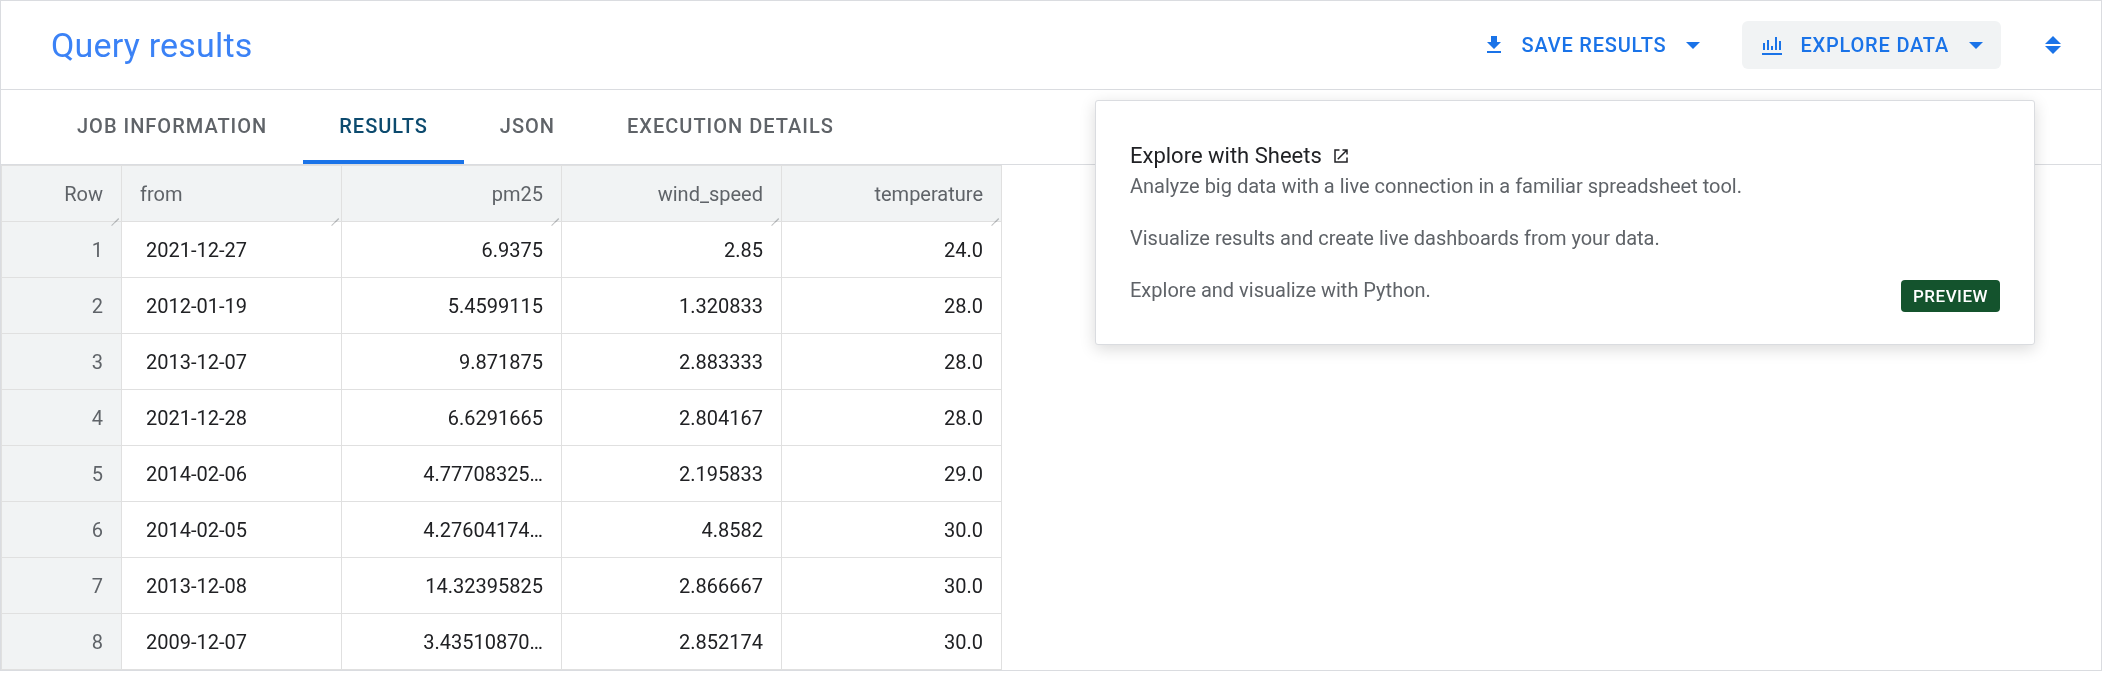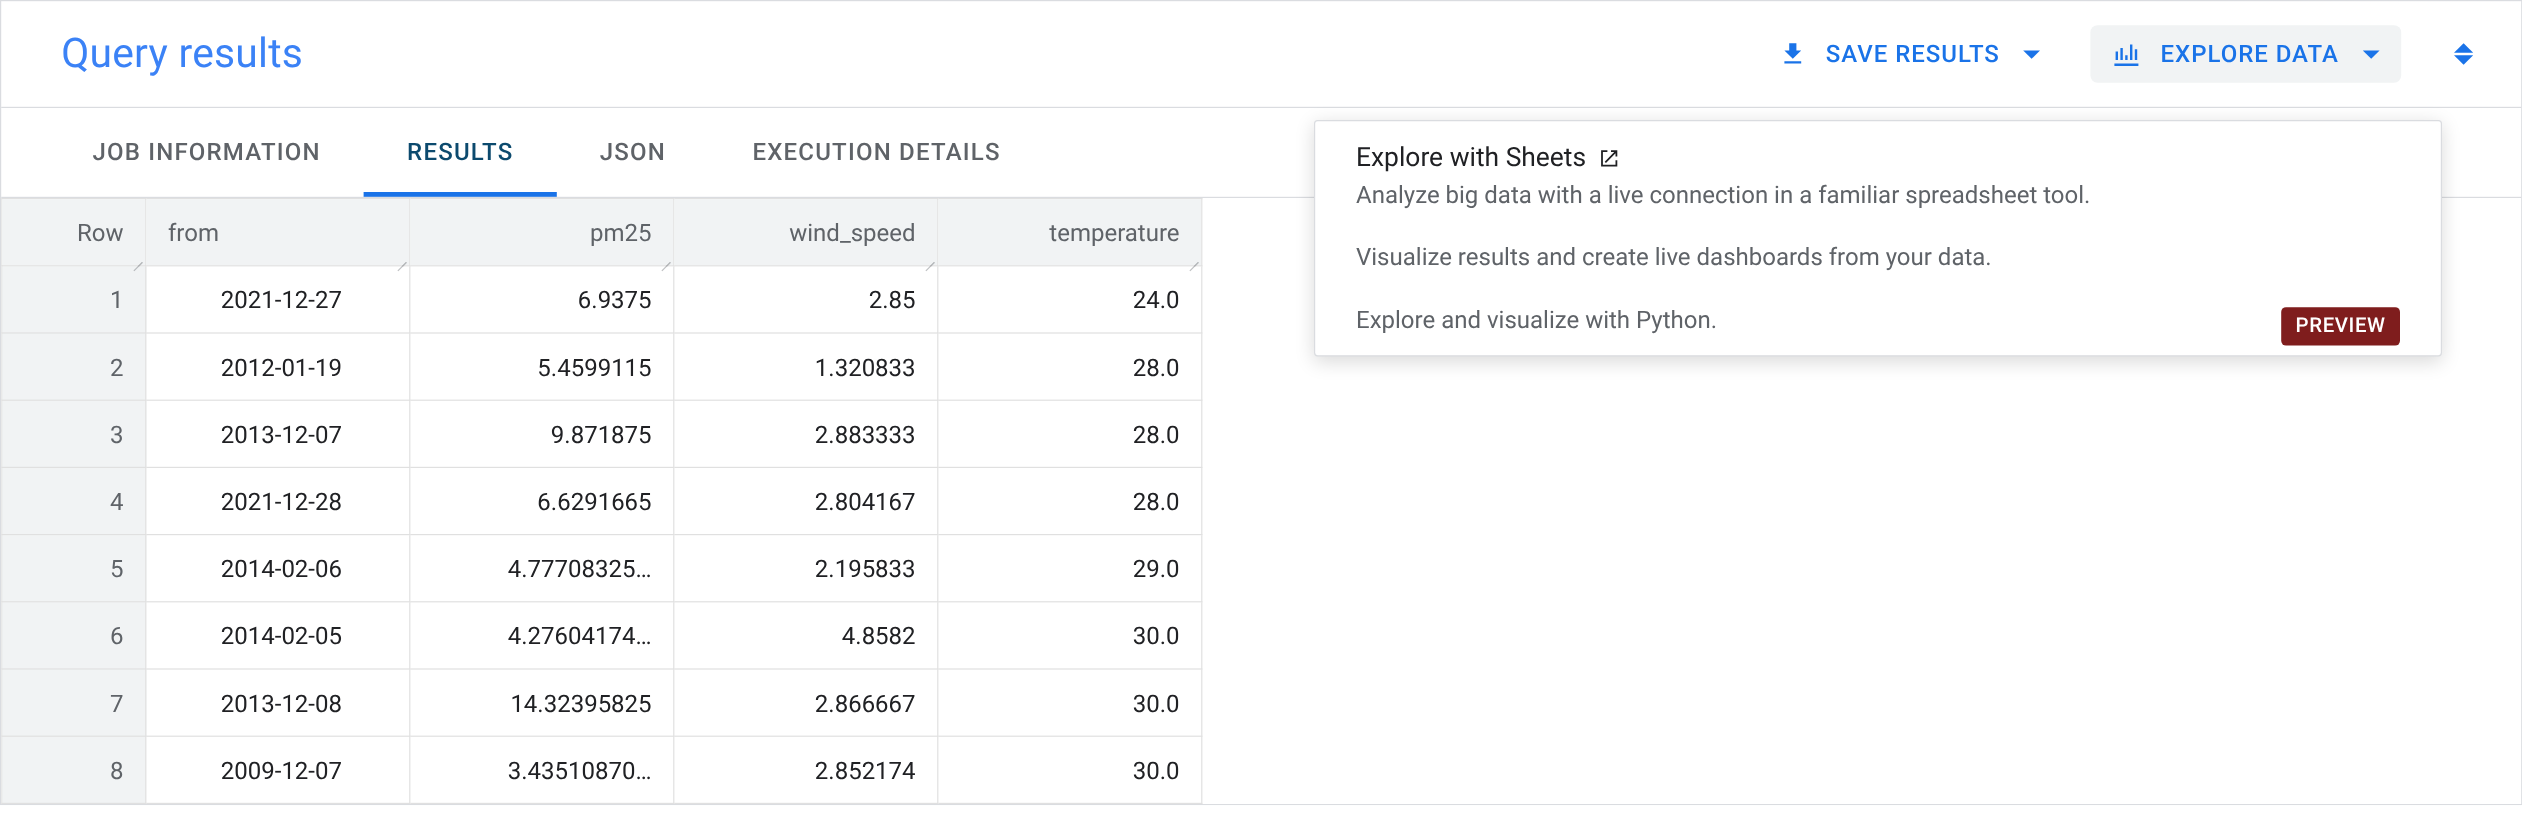--- a/index.html
+++ b/index.html
@@ -111,33 +111,33 @@
   th .resize-handle::after {
     content:"";position:absolute;background:#5f6368;height:1px;
   }
   th .resize-handle::before { width:10px;bottom:0;right:0;transform:rotate(-45deg);transform-origin:right bottom;}
   th .resize-handle::after { width:5px;bottom:0;right:0;transform:rotate(-45deg);transform-origin:right bottom;}
   .col-row { width: 120px; text-align: right; background:#f1f3f4; color:#5f6368;}
   .col-date { width: 220px; text-align: left; }
   .col-num { width: 220px; text-align: right; }
   td.row-idx { background:#f8f9fa; color:#5f6368; text-align:right;}
   td.num { text-align: right; font-variant-numeric: tabular-nums;}
-  td.date { text-align:center;padding-left:24px; }
+  td.date { text-align:left;padding-left:24px; }
   tbody tr:nth-child(even) td:not(.row-idx) { background:#fff; }
   tbody tr td.row-idx { background:#f1f3f4;}
   .dropdown {
     position: absolute;
     top: 100px;
     left: 1095px;
     width: 940px;
     background: #fff;
     border: 1px solid #dadce0;
     border-radius: 3px;
     box-shadow: 0 4px 16px rgba(0,0,0,0.15);
-    padding: 4px 0;
+    padding: 28px 0;
     z-index: 10;
   }
   .dd-item {
     padding: 14px 34px;
     cursor: pointer;
     position: relative;
   }
   .dd-title {
     font-size: 22px;
     color: #202124;
@@ -150,21 +150,21 @@
     font-size: 20px;
     color: #5f6368;
   }
   .ext-icon {
     width:18px;height:18px;fill:#202124;flex:none;
   }
   .badge {
     position:absolute;
     right: 34px;
     top: 16px;
-    background:#7f1d1d;
+    background:#14532d;
     color:#fff;
     font-size:17px;
     font-weight:500;
     letter-spacing:0.5px;
     padding:6px 12px;
     border-radius:4px;
   }
 </style>
 </head>
 <body>

